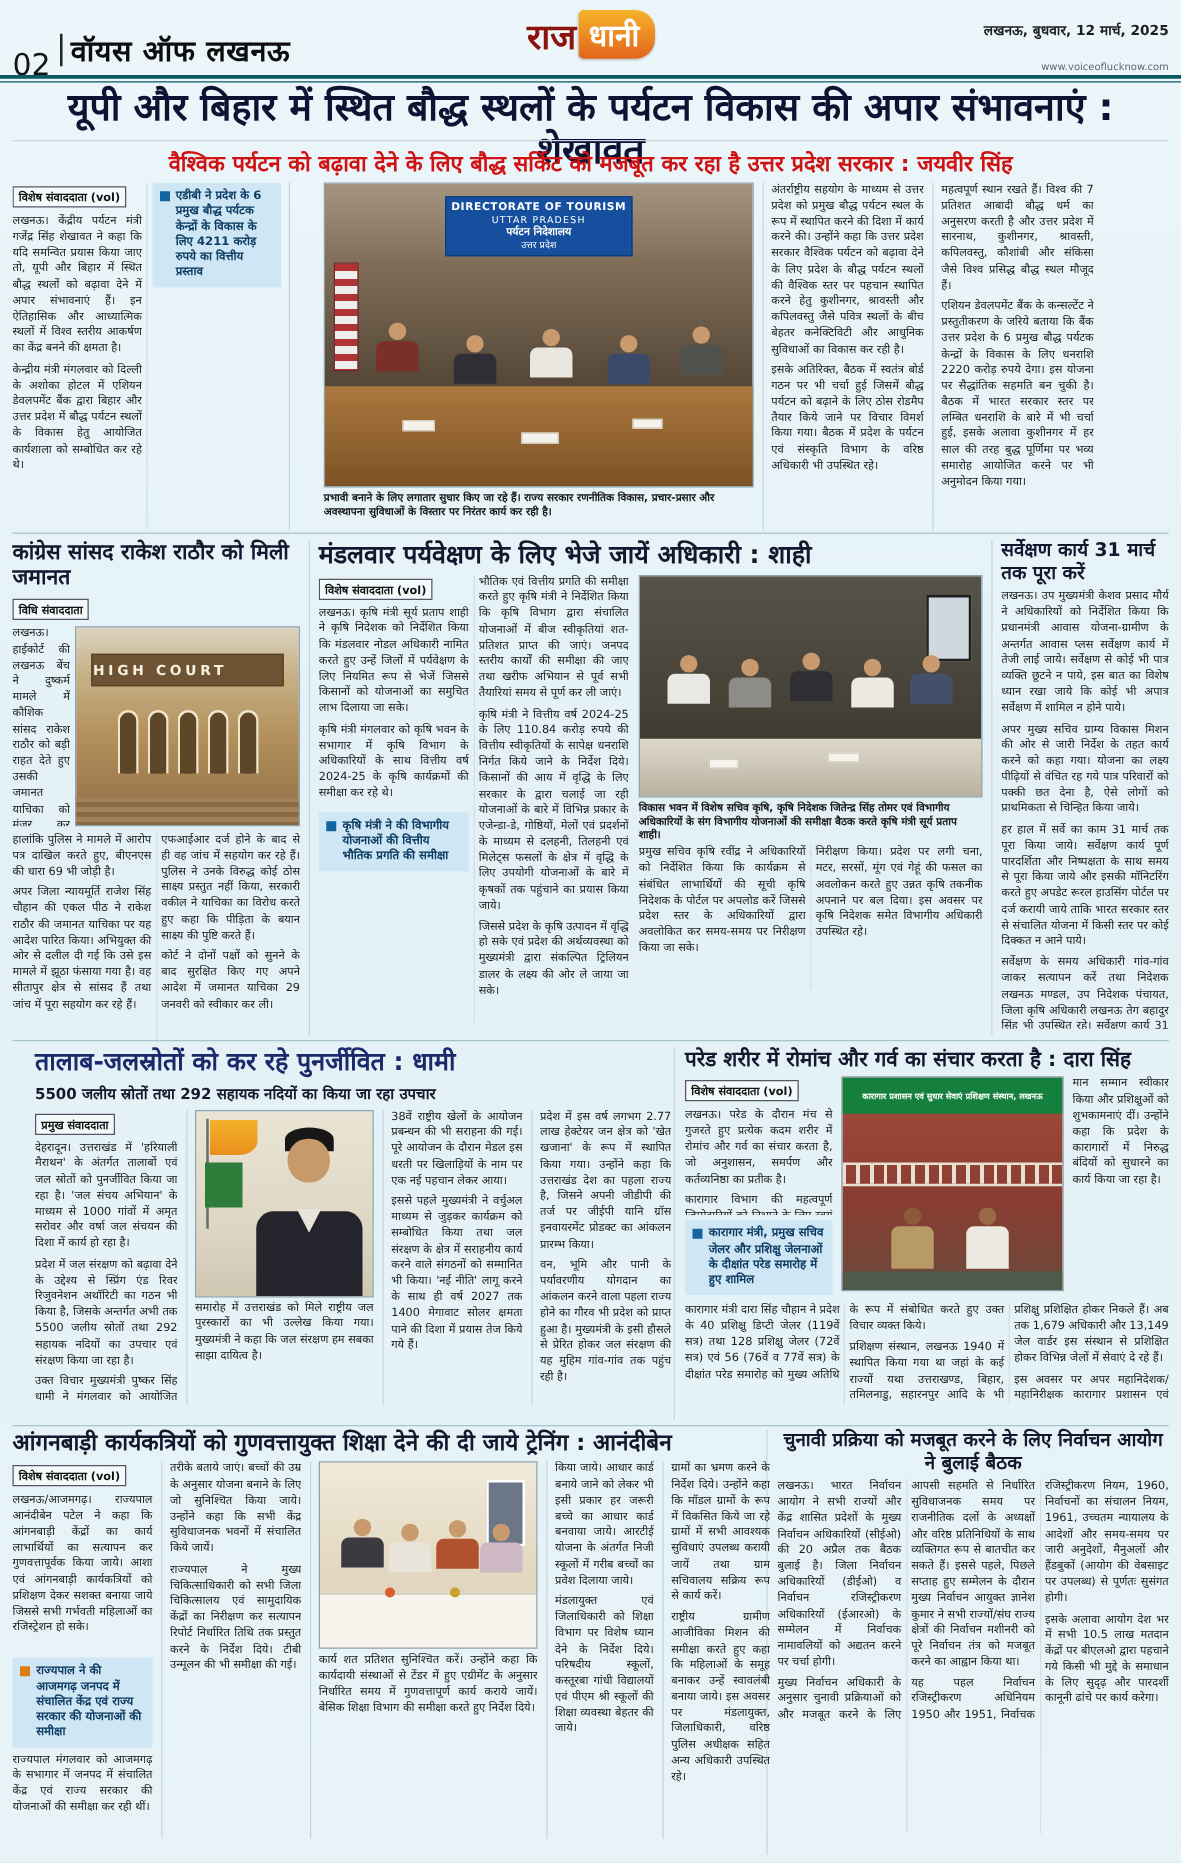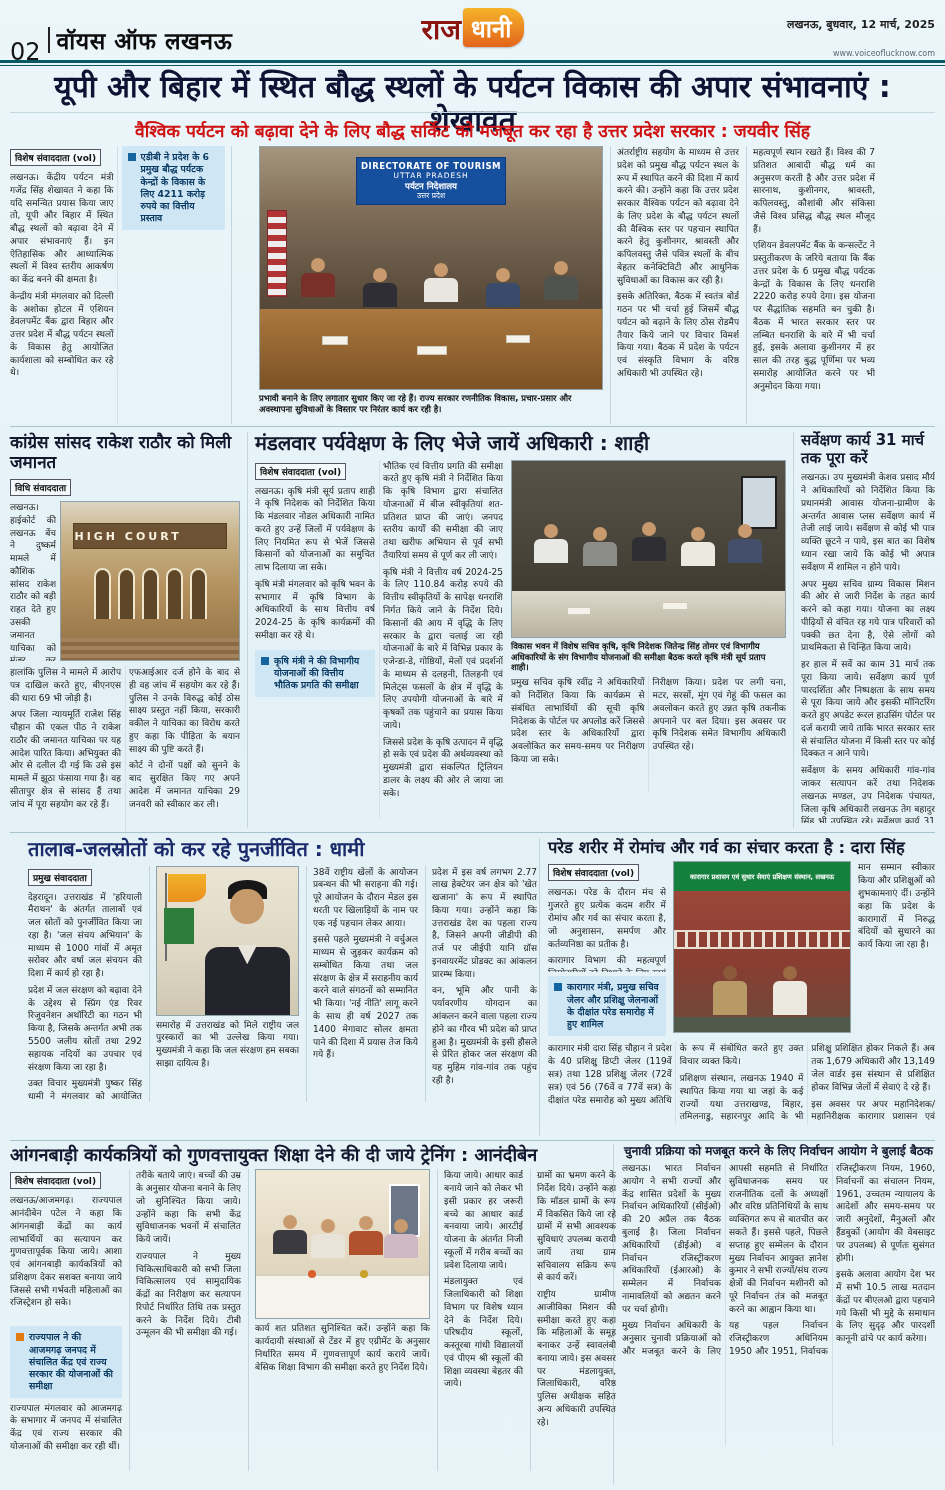--- a/index.html
+++ b/index.html
@@ -306,20 +306,21 @@
         </div>
     </div>
   </div>
 
   <div class="hdiv" style="top:832px;"></div>
 
   <div class="row3">
 
     <div class="r3-left">
       <div class="h2 hblue" style="font-size:20px;">तालाब-जलस्रोतों को कर रहे पुनर्जीवित : धामी</div>
+      <div class="subhead">5500 जलीय स्रोतों तथा 292 सहायक नदियों का किया जा रहा उपचार</div>
       <div class="r3l-row">
         <div style="width:114px;flex:none;">
           <span class="byline">प्रमुख संवाददाता</span>
           <div class="body" style="height:210px;">
               <p>देहरादून। उत्तराखंड में 'हरियाली मैराथन' के अंतर्गत तालाबों एवं जल स्रोतों को पुनर्जीवित किया जा रहा है। 'जल संचय अभियान' के माध्यम से 1000 गांवों में अमृत सरोवर और वर्षा जल संचयन की दिशा में कार्य हो रहा है।</p>
               <p>प्रदेश में जल संरक्षण को बढ़ावा देने के उद्देश्य से स्प्रिंग एंड रिवर रिजुवनेशन अथॉरिटी का गठन भी किया है, जिसके अन्तर्गत अभी तक 5500 जलीय स्रोतों तथा 292 सहायक नदियों का उपचार एवं संरक्षण किया जा रहा है।</p>
               <p>उक्त विचार मुख्यमंत्री पुष्कर सिंह धामी ने मंगलवार को आयोजित जल संवर्धन कार्यक्रम में व्यक्त किये।</p>
             </div>
         </div>
         <div style="width:150px;flex:none;" class="vl">
@@ -442,21 +443,21 @@
             <p>मंडलायुक्त एवं जिलाधिकारी को शिक्षा विभाग पर विशेष ध्यान देने के निर्देश दिये। परिषदीय स्कूलों, कस्तूरबा गांधी विद्यालयों एवं पीएम श्री स्कूलों की शिक्षा व्यवस्था बेहतर की जाये।</p>
           </div>
         <div class="body vl" style="width:86px;flex:none;height:302px;">
             <p>ग्रामों का भ्रमण करने के निर्देश दिये। उन्होंने कहा कि मॉडल ग्रामों के रूप में विकसित किये जा रहे ग्रामों में सभी आवश्यक सुविधाएं उपलब्ध करायी जायें तथा ग्राम सचिवालय सक्रिय रूप से कार्य करें।</p>
             <p>राष्ट्रीय ग्रामीण आजीविका मिशन की समीक्षा करते हुए कहा कि महिलाओं के समूह बनाकर उन्हें स्वावलंबी बनाया जाये। इस अवसर पर मंडलायुक्त, जिलाधिकारी, वरिष्ठ पुलिस अधीक्षक सहित अन्य अधिकारी उपस्थित रहे।</p>
           </div>
       </div>
     </div>
 
     <div class="r4-right">
-      <div class="h2" style="font-size:12px;text-align:center;">चुनावी प्रक्रिया को मजबूत करने के लिए निर्वाचन आयोग ने बुलाई बैठक</div>
+      <div class="h2" style="font-size:15px;text-align:center;">चुनावी प्रक्रिया को मजबूत करने के लिए निर्वाचन आयोग ने बुलाई बैठक</div>
       <div class="threecol body" style="height:284px;margin-top:4px;">
           <p>लखनऊ। भारत निर्वाचन आयोग ने सभी राज्यों और केंद्र शासित प्रदेशों के मुख्य निर्वाचन अधिकारियों (सीईओ) की 20 अप्रैल तक बैठक बुलाई है। जिला निर्वाचन अधिकारियों (डीईओ) व निर्वाचन रजिस्ट्रीकरण अधिकारियों (ईआरओ) के सम्मेलन में निर्वाचक नामावलियों को अद्यतन करने पर चर्चा होगी।</p>
           <p>मुख्य निर्वाचन अधिकारी के अनुसार चुनावी प्रक्रियाओं को और मजबूत करने के लिए आपसी सहमति से निर्धारित सुविधाजनक समय पर राजनीतिक दलों के अध्यक्षों और वरिष्ठ प्रतिनिधियों के साथ व्यक्तिगत रूप से बातचीत कर सकते हैं। इससे पहले, पिछले सप्ताह हुए सम्मेलन के दौरान मुख्य निर्वाचन आयुक्त ज्ञानेश कुमार ने सभी राज्यों/संघ राज्य क्षेत्रों की निर्वाचन मशीनरी को पूरे निर्वाचन तंत्र को मजबूत करने का आह्वान किया था।</p>
           <p>यह पहल निर्वाचन रजिस्ट्रीकरण अधिनियम 1950 और 1951, निर्वाचक रजिस्ट्रीकरण नियम, 1960, निर्वाचनों का संचालन नियम, 1961, उच्चतम न्यायालय के आदेशों और समय-समय पर जारी अनुदेशों, मैनुअलों और हैंडबुकों (आयोग की वेबसाइट पर उपलब्ध) से पूर्णतः सुसंगत होगी।</p>
           <p>इसके अलावा आयोग देश भर में सभी 10.5 लाख मतदान केंद्रों पर बीएलओ द्वारा पहचाने गये किसी भी मुद्दे के समाधान के लिए सुदृढ़ और पारदर्शी कानूनी ढांचे पर कार्य करेगा।</p>
         </div>
     </div>
   </div>
 
 </div>

